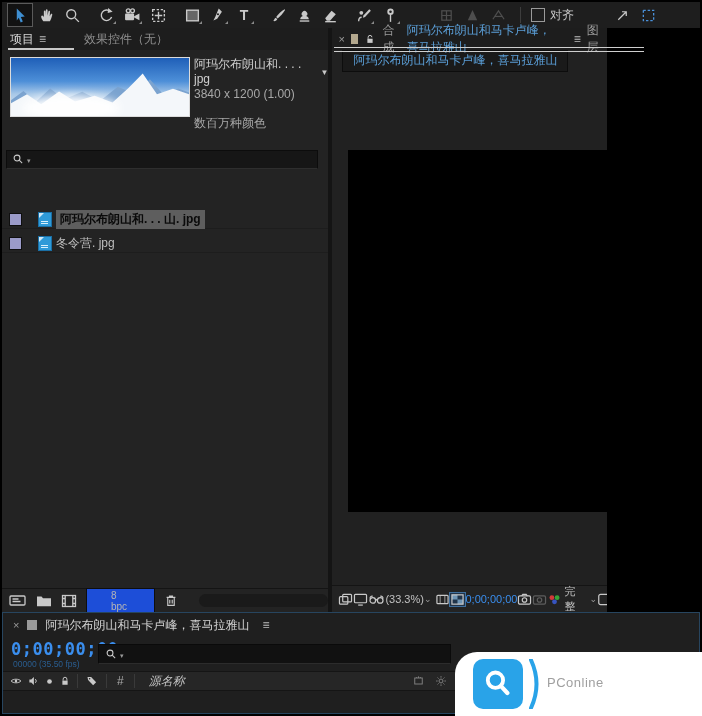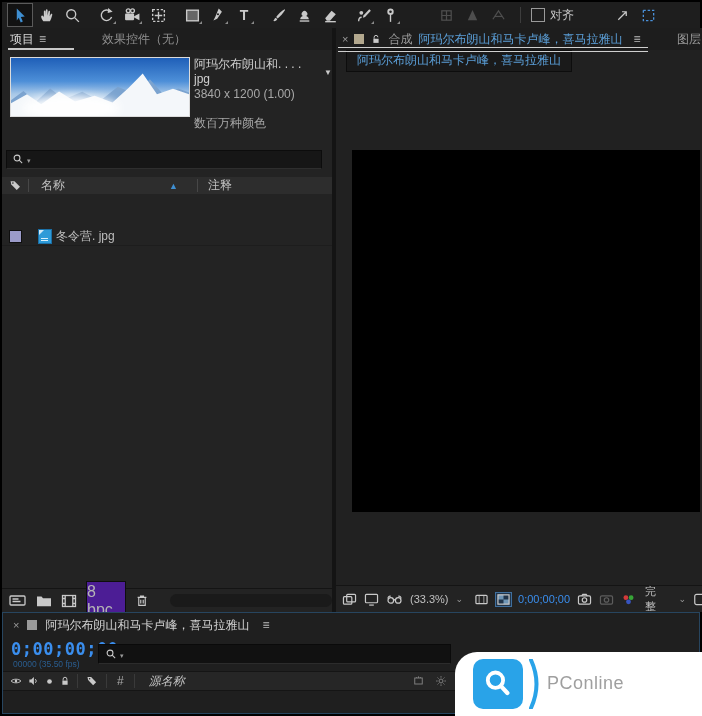--- a/index.html
+++ b/index.html
@@ -18,21 +18,21 @@
   .tool.active{background:#121212;outline:1px solid #5a5a5a;}
   .tool .sub{position:absolute;right:2px;bottom:2px;width:0;height:0;
              border-left:3px solid transparent;border-bottom:3px solid #8a8a8a;}
   .tglyph{font-size:14px;font-weight:bold;color:#c9c9c9;line-height:1;}
   .dim{opacity:.28;}
   .vsep{width:1px;height:16px;background:#3d3d3d;margin:0 8px;}
   .snapbox{width:12px;height:12px;border:1px solid #9a9a9a;background:transparent;margin-right:5px;}
   .snaplabel{color:#c9c9c9;}
 
   
-  #main{left:2px;top:28px;width:701px;height:584px;display:flex;}
+  #main{left:2px;top:28px;width:605px;height:584px;display:flex;}
   #leftpanel{width:330px;background:#232323;display:flex;flex-direction:column;position:relative;}
   #vdivider{width:4px;background:#141414;}
   #rightpanel{flex:1;background:#212121;display:flex;flex-direction:column;position:relative;}
 
   .tabbar{height:22px;background:#1d1d1d;display:flex;align-items:center;
           padding-left:8px;font-size:12px;flex:none;position:relative;}
   .tab-active-label{color:#d6d6d6;}
   .tab-inactive{color:#8f8f8f;}
   .menuglyph{color:#bdbdbd;margin-left:5px;font-size:12px;}
 
@@ -77,39 +77,39 @@
   .ic-comp::after{content:"";position:absolute;left:2px;top:2px;width:3px;height:3px;background:#c23a3a;}
   .ic-jpg{width:12px;height:13px;margin-left:10px;background:#2e9ad8;border:1px solid #1a6fa5;}
   .ic-jpg::before{content:"";position:absolute;left:0;top:0;border-top:5px solid #cfe8f7;border-right:5px solid transparent;}
   .ic-jpg::after{content:"";position:absolute;left:2px;bottom:2px;width:7px;height:1px;background:#d8f0fc;box-shadow:0 -2px 0 #d8f0fc;}
   .prow .label{white-space:nowrap;}
   .sel-label{background:#5e5e5e;color:#0a0a0a;font-weight:bold;padding:1px 4px;}
   .row-flow{margin-left:auto;margin-right:8px;}
 
   #proj-footer{position:absolute;left:0;bottom:0;width:100%;height:24px;background:#232323;
                border-top:1px solid #141414;display:flex;align-items:center;gap:9px;padding-left:7px;box-sizing:border-box;}
-  .bpc-btn{background:#4c1d95;border:1px solid #0e0e0e;color:#b5b5b5;font-size:16px;
-           padding:1px 0;display:flex;align-items:center;gap:4px;}
+  .bpc-btn{background:#1d4ed8;border:1px solid #0e0e0e;color:#b5b5b5;font-size:10px;
+           padding:1px 24px;display:flex;align-items:center;gap:4px;}
   .scrollpill{width:168px;height:13px;background:#1a1a1a;border-radius:7px;margin-left:12px;}
 
   
   #comp-tabbar{padding-left:6px;gap:6px;}
   .close-x{color:#9a9a9a;font-size:11px;}
   .tab-square{width:10px;height:10px;background:#b3a88e;}
   .comp-prefix{color:#9a9a9a;}
   .comp-name{color:#5b9fd8;}
   #layers-tab{margin-left:auto;margin-right:2px;color:#9a9a9a;}
   #comp-underline{position:absolute;left:2px;top:19px;width:310px;height:3px;
                   border-top:1px solid #cfcfcf;border-bottom:1px solid #cfcfcf;}
   #breadcrumb-row{height:22px;display:flex;align-items:center;padding-left:10px;flex:none;background:#212121;}
   #breadcrumb{background:#1a1a1a;border:1px solid #0d0d0d;color:#5b9fd8;padding:1px 10px 2px 10px;}
   #viewer{flex:1;position:relative;background:#212121;}
   #comp-black{position:absolute;left:16px;top:78px;width:348px;height:362px;background:#000;}
   #comp-footer{height:26px;background:#232323;border-top:1px solid #141414;display:flex;
-               align-items:center;gap:7px;padding-left:6px;flex:none;font-size:11px;color:#bdbdbd;}
+               align-items:center;padding-left:6px;flex:none;font-size:11px;color:#bdbdbd;}
   .zoom-label{color:#c0c0c0;}
   .chev{font-size:9px;color:#9a9a9a;}
   .tc-small{color:#3a8eee;}
   .hl{outline:1px solid #3f6f9e;background:#20344a;}
   .res-label{color:#c0c0c0;margin-left:2px;}
 
   
   #timeline{left:2px;top:612px;width:698px;height:102px;background:#1f1f1f;
             border:1px solid #27455f;box-sizing:border-box;}
   #tl-tabrow{height:24px;display:flex;align-items:center;gap:8px;padding-left:10px;}
@@ -127,21 +127,21 @@
   .tlh-tag{padding:0 8px;}
   .tlh-idx{padding:0 10px;color:#a8a8a8;}
   .tlh-src{padding-left:14px;color:#c2c2c2;font-style:italic;}
   .tlh-right{margin-left:auto;margin-right:252px;display:flex;gap:10px;opacity:.55;}
 
   
   #watermark{position:absolute;right:0;bottom:0;width:247px;height:64px;background:#fff;
              border-radius:22px 0 0 0;z-index:20;display:flex;align-items:center;padding-left:18px;box-sizing:border-box;gap:6px;}
   #wm-book{width:50px;height:50px;background:#29a3e8;border-radius:10px;display:flex;align-items:center;justify-content:center;flex:none;}
   .wm-text{line-height:1;}
-  .wm-brand{color:#9f9f9f;font-size:18px;letter-spacing:.5px;margin-bottom:3px;}
+  .wm-brand{color:#9f9f9f;font-size:13px;letter-spacing:.5px;margin-bottom:3px;}
   .wm-title{color:#8f8f8f;font-size:34px;letter-spacing:3px;}
 </style>
 </head>
 <body>
 
 <div id="app">
 
   <div id="toolbar" class="abs">
     <div class="tool active">
       <span>
@@ -298,21 +298,21 @@
         </span>
     </div>
   </div>
 
   <div id="main" class="abs">
 
     <div id="leftpanel">
       <div class="tabbar">
         <span class="tab-active-label">项目</span>
         <span class="menuglyph">≡</span>
-        <span class="tab-inactive" style="margin-left:56px">效果控件（无）</span>
+        <span class="tab-inactive" style="margin-left:38px">效果控件（无）</span>
         <div id="proj-underline"></div>
       </div>
 
       <div id="proj-content">
         <div id="thumb">
           <div class="peaks-far"></div>
           <div class="peaks-near"></div>
           <div class="cloud"></div>
         </div>
         <div id="thumb-info">
@@ -327,35 +327,29 @@
         <div class="searchbox">
           <span>
             <svg width="13" height="13" viewBox="0 0 16 16">
                 <circle class="st" cx="6.2" cy="6.2" r="3.6"></circle>
                 <path class="st" d="M8.9 8.9 L12.5 12.5"></path>
               </svg>
             </span>
           <span class="s-caret">▾</span>
         </div>
 
-        <div id="list-header">
-          <span class="hd-cell-tag">
-            <svg width="13" height="13" viewBox="0 0 16 16">
-                <path class="fl" d="M2 2.8 h4.8 L13.5 9.5 L9.5 13.5 L2.8 6.8 Z"></path>
-                <circle cx="4.8" cy="5" r="1" fill="#2d2d2d"></circle>
-              </svg>
-            </span>
-          <div class="hd-div"></div>
-          <span class="hd-name">名称</span>
-          <span class="hd-sort">▲</span>
-          <div class="hd-div"></div>
-          <span class="hd-comment">注释</span>
+
+        <div class="prow" style="top:161px">
+          <span class="swatch-cell">
+              <span class="swatch sw-foot"></span>
+            </span>
+          <span class="itemicon ic-jpg"></span>
+          <span class="label sel-label">阿玛尔布朗山和. . . 山. jpg</span>
         </div>
-
-        <div class="prow" style="top:178px">
+        <div class="prow" style="top:185px">
           <span class="swatch-cell">
               <span class="swatch sw-foot"></span>
             </span>
           <span class="itemicon ic-jpg"></span>
           <span class="label">冬令营. jpg</span>
         </div>
 
         <div id="proj-footer">
           <span>
             <svg width="18" height="15" viewBox="0 0 18 15">

